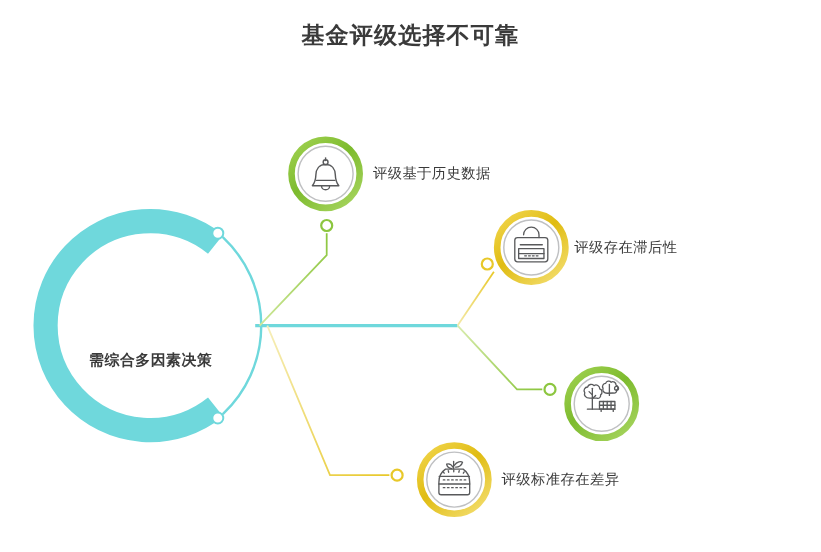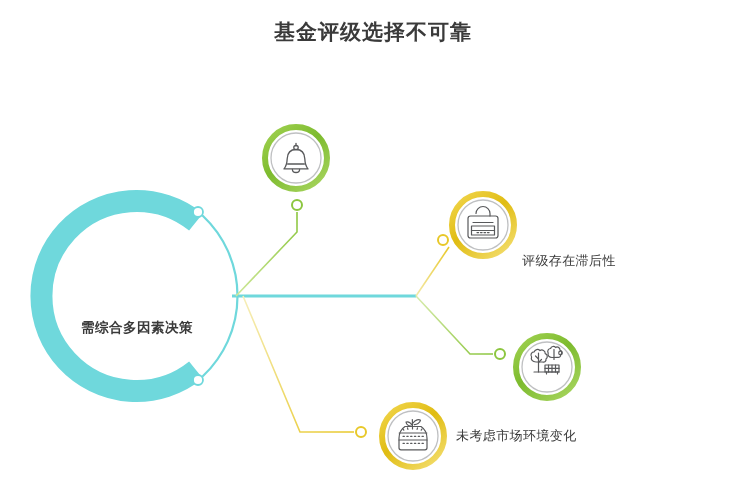--- a/index.html
+++ b/index.html
@@ -188,16 +188,17 @@
       <path d="M399.2 433 h27.6"></path>
       <path d="M399 440 h28"></path>
       <path d="M403 429 l0.8 1.2 M407.5 427.8 l0.4 1.5 M412.5 427.3 v1.6 M417.5 427.8 l-0.4 1.5 M422 429 l-0.8 1.2"></path>
       <path d="M403 436.3 h1.4 M406.8 436.3 h1.4 M410.6 436.3 h1.4 M414.4 436.3 h1.4 M418.2 436.3 h1.4 M422 436.3 h1.4"></path>
       <path d="M403 443.3 h1.4 M406.8 443.3 h1.4 M410.6 443.3 h1.4 M414.4 443.3 h1.4 M418.2 443.3 h1.4 M422 443.3 h1.4"></path>
     </g>
   </svg>
 
   <div class="center-label">需综合多因素决策</div>
 
-  <div class="node-label" style="left:522px; top:216px;margin-top:36px;">评级存在滞后性</div>
-  <div class="node-label" style="left:456px; top:427px;">未考虑市场环境变化</div>
+  <div class="node-label" style="left:339px; top:149px;">评级基于历史数据</div>
+  <div class="node-label" style="left:522px; top:216px;">评级存在滞后性</div>
+  <div class="node-label" style="left:456px; top:427px;">评级标准存在差异</div>
 
 </div>
 
 </body></html>

